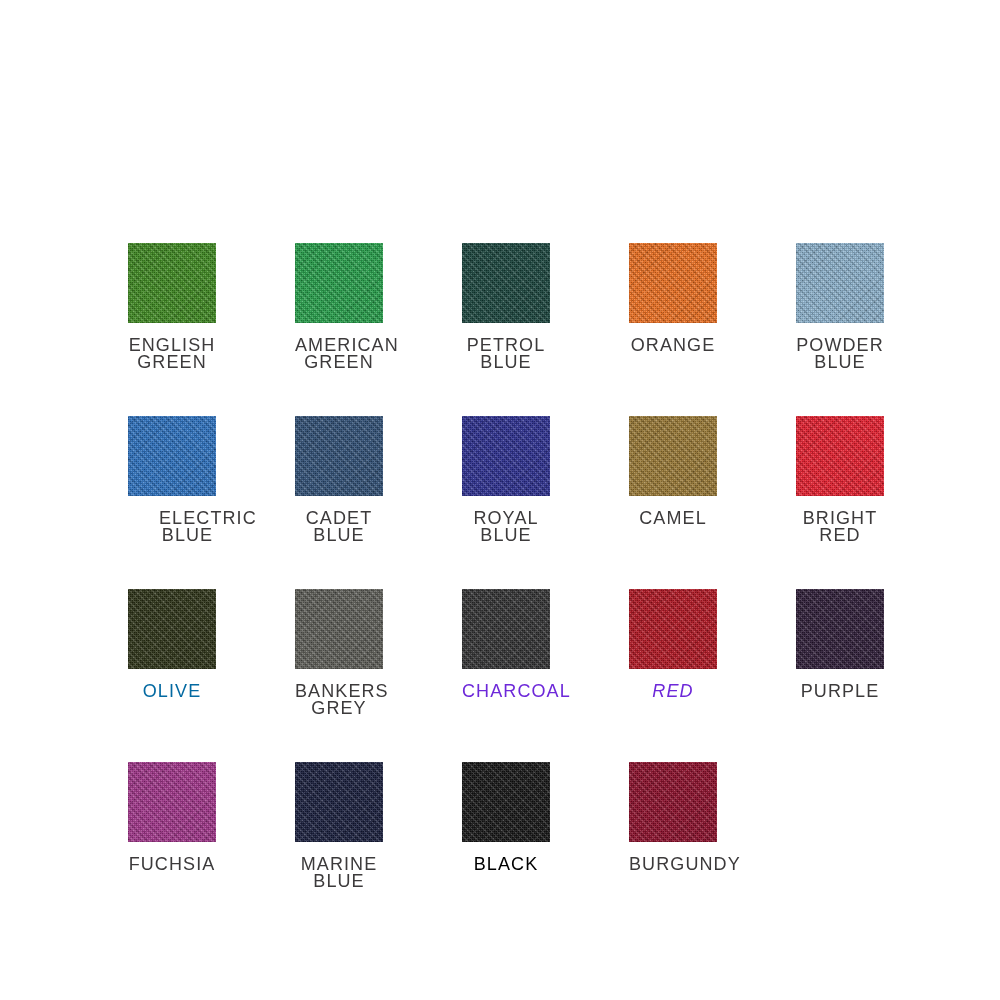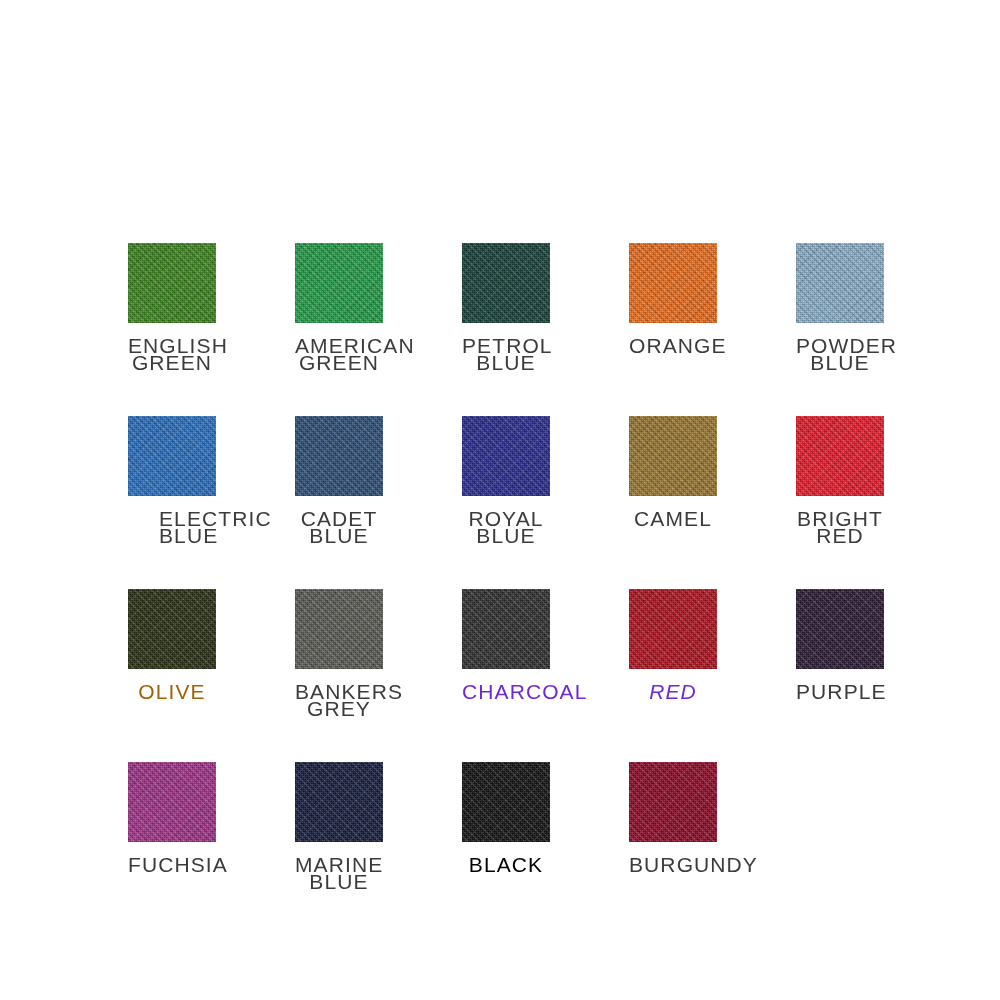--- a/index.html
+++ b/index.html
@@ -94,21 +94,21 @@
         rgba(0,0,0,0.09) 1px,
         rgba(255,255,255,0.06) 1px,
         rgba(255,255,255,0.06) 2px);
     pointer-events: none;
   }
 
   .swatch-label {
     margin-top: 14px;
     text-align: center;
     color: #3c3a3b;
-    font-size: 21px;
+    font-size: 18px;
     line-height: 17px;
     letter-spacing: 1.1px;
     text-transform: uppercase;
     white-space: pre-line;
     font-weight: 400;
   }
 </style>
 </head>
 <body style="background: rgb(255, 255, 255);">
 
@@ -156,21 +156,21 @@
       <div class="swatch-cell">
         <div class="swatch-chip" style="background-color: rgb(156, 122, 51);"></div>
         <div class="swatch-label" style="color: rgb(60, 58, 59);">CAMEL</div>
       </div>
       <div class="swatch-cell">
         <div class="swatch-chip" style="background-color: rgb(237, 27, 44);"></div>
         <div class="swatch-label" style="color: rgb(60, 58, 59);">BRIGHT RED</div>
       </div>
       <div class="swatch-cell">
         <div class="swatch-chip" style="background-color: rgb(43, 49, 20);"></div>
-        <div class="swatch-label" style="color: #a16207;">OLIVE</div>
+        <div class="swatch-label" style="color: #0369a1;">OLIVE</div>
       </div>
       <div class="swatch-cell">
         <div class="swatch-chip" style="background-color: rgb(93, 93, 87);"></div>
         <div class="swatch-label" style="color: rgb(60, 58, 59);">BANKERS
 GREY</div>
       </div>
       <div class="swatch-cell">
         <div class="swatch-chip" style="background-color: rgb(48, 48, 49);"></div>
         <div class="swatch-label" style="color: #6d28d9;">CHARCOAL</div>
       </div>

